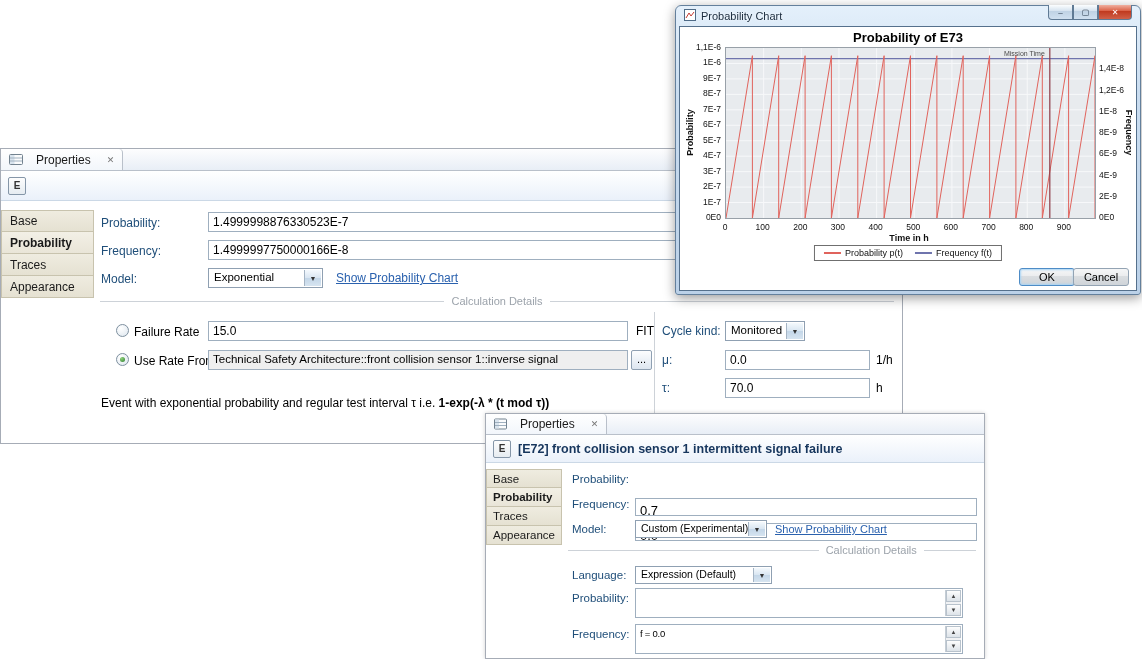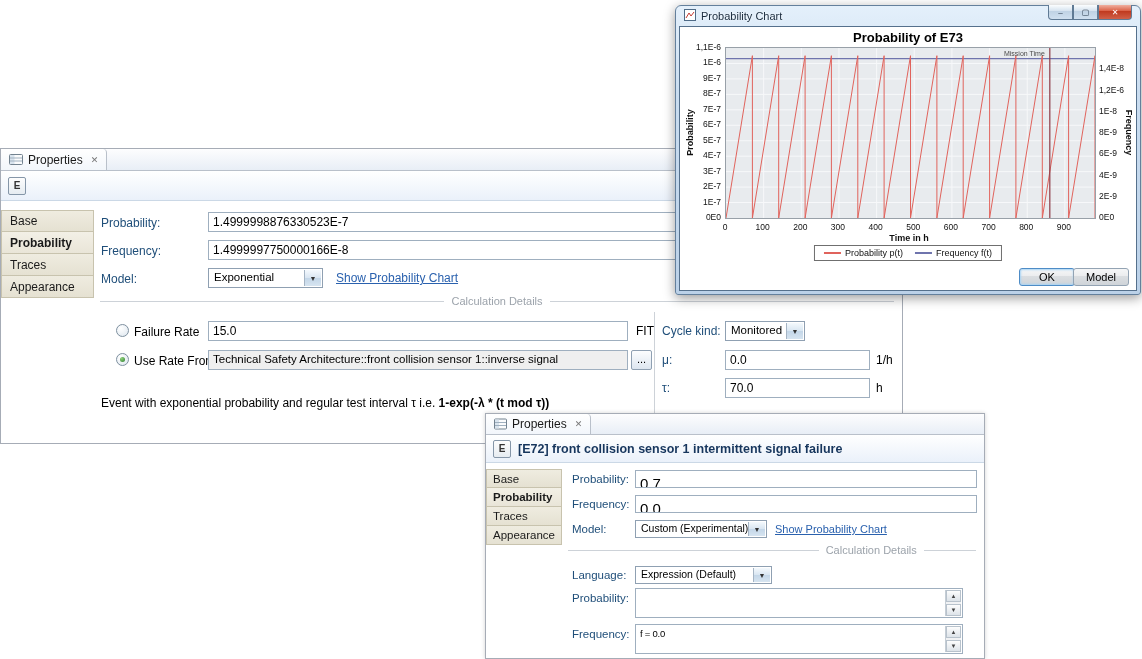--- a/index.html
+++ b/index.html
@@ -6,21 +6,21 @@
   body{
     width:1142px;height:659px;position:relative;overflow:hidden;
     background:#ffffff;font-family:"Liberation Sans", sans-serif;
   }
   
   .panel{position:absolute;background:#fff;border:1px solid #A6ACB6;box-sizing:border-box;}
   .p1{left:0;top:148px;width:903px;height:296px;z-index:1;}
   .p2{left:485px;top:413px;width:500px;height:246px;z-index:2;box-shadow:0 0 4px rgba(0,0,0,0.18);}
   .view-tabbar{height:21px;background:linear-gradient(#FDFDFE,#E8EEF6);border-bottom:1px solid #B9C0CA;display:flex;align-items:stretch;}
   .p2 .view-tabbar{height:20px;}
-  .view-tab{display:flex;align-items:center;gap:5px;padding:0 8px;background:linear-gradient(#FFFFFF,#F2F6FB);border-right:1px solid #B9C0CA;border-top-right-radius:4px;font-size:12px;color:#1a1a1a;cursor:pointer;}
+  .view-tab{display:flex;align-items:center;gap:13px;padding:0 8px;background:linear-gradient(#FFFFFF,#F2F6FB);border-right:1px solid #B9C0CA;border-top-right-radius:4px;font-size:12px;color:#1a1a1a;cursor:pointer;}
   .tab-close{font-size:9px;color:#777;margin-left:3px;}
   .prop-icon svg{display:block;}
   .form-header{height:30px;background:linear-gradient(#FFFFFF,#EAF1FA);border-bottom:1px solid #CBD8E6;display:flex;align-items:center;gap:7px;padding-left:7px;box-sizing:border-box;}
   .p2 .form-header{height:28px;}
   .e-icon{width:16px;height:16px;flex-shrink:0;border:1px solid #8596A8;border-radius:2px;background:linear-gradient(#FDFDFD,#E6ECF1);font-size:10px;font-weight:bold;color:#333;display:flex;align-items:center;justify-content:center;}
   .form-title{font-size:13px;font-weight:bold;color:#17365D;white-space:nowrap;}
   .p2 .form-title{font-size:12.5px;}
   .form-body{position:absolute;left:0;right:0;bottom:0;display:flex;}
   .p1 .form-body{top:51px;}
   .p2 .form-body{top:48px;}
@@ -30,21 +30,21 @@
   .side-item{box-sizing:border-box;border:1px solid #C8C3AE;border-top:none;background:linear-gradient(#EFECE0,#E5E1D2);display:flex;align-items:center;color:#1a1a1a;cursor:pointer;}
   .side-item:first-child{border-top:1px solid #C8C3AE;}
   .side-item.selected{font-weight:bold;background:linear-gradient(#F3F0E6,#E9E5D8);}
   .p1 .side-item{height:22px;padding-left:8px;font-size:12px;}
   .p2 .side-item{height:19px;padding-left:6px;font-size:11.5px;}
   .content{position:relative;flex:1;overflow:hidden;}
   .lbl{position:absolute;font-size:12px;color:#1F4E79;white-space:nowrap;}
   .p2 .lbl{font-size:11.5px;}
   .lbl.black{color:#000;}
   .fld{position:absolute;box-sizing:border-box;height:20px;background:#fff;border:1px solid #9FAFBF;font-size:12px;padding:2px 4px;white-space:nowrap;overflow:hidden;color:#000;}
-  .p2 .fld{height:18px;font-size:15px;padding:4px 4px;}
+  .p2 .fld{height:18px;font-size:13px;padding:4px 4px;margin-top:28px;}
   .fld.ro{background:#EFEFEF;}
   .combo{position:absolute;box-sizing:border-box;height:20px;border:1px solid #8FA0B2;background:#fff;font-size:11.5px;padding:2px 20px 2px 5px;white-space:nowrap;overflow:hidden;cursor:pointer;}
   .p2 .combo{height:18px;font-size:10.5px;padding-top:1px;}
   .combo .arr{position:absolute;top:1px;right:1px;bottom:1px;width:16px;border-left:1px solid #A5B4C4;background:linear-gradient(#F4F9FD,#D8E5F1 50%,#C3D6E8 50%,#D6E4F0);display:flex;align-items:center;justify-content:center;font-size:7px;color:#333;}
   .radio{position:absolute;width:13px;height:13px;border-radius:50%;border:1px solid #7E909F;background:radial-gradient(circle at 35% 30%, #fff, #DDE6EE);box-sizing:border-box;cursor:pointer;}
   .radio.checked::after{content:"";position:absolute;left:3px;top:3px;width:5px;height:5px;border-radius:50%;background:radial-gradient(circle at 35% 30%, #8FD27A, #2E7D32);}
   .sep{position:absolute;display:flex;align-items:center;font-size:11px;color:#9CA3AB;gap:7px;white-space:nowrap;}
   .sep i{height:1px;background:#CDD2D8;display:block;}
   .linktext{position:absolute;font-size:12px;color:#2A61AE;text-decoration:underline;cursor:pointer;white-space:nowrap;}
   .p2 .linktext{font-size:11px;}
@@ -283,21 +283,21 @@
       <span class="item">
         <span class="sw" id="sw-prob" style="background: rgb(224, 99, 92);"></span>
         <span>Probability p(t)</span>
       </span>
       <span class="item">
         <span class="sw" id="sw-freq" style="background: rgb(111, 116, 173);"></span>
         <span>Frequency f(t)</span>
       </span>
     </div>
     <div class="dlg-btn default" style="left:331px;top:241px;">OK</div>
-    <div class="dlg-btn" style="left:393px;top:241px;">Model</div>
+    <div class="dlg-btn" style="left:393px;top:241px;">Cancel</div>
   <div class="tick" style="left: 0px; top: 15px; width: 41px; text-align: right;">1,1E-6</div>
       <div class="tick" style="left: 0px; top: 30.4545px; width: 41px; text-align: right;">1E-6</div>
       <div class="tick" style="left: 0px; top: 45.9091px; width: 41px; text-align: right;">9E-7</div>
       <div class="tick" style="left: 0px; top: 61.3636px; width: 41px; text-align: right;">8E-7</div>
       <div class="tick" style="left: 0px; top: 76.8182px; width: 41px; text-align: right;">7E-7</div>
       <div class="tick" style="left: 0px; top: 92.2727px; width: 41px; text-align: right;">6E-7</div>
       <div class="tick" style="left: 0px; top: 107.727px; width: 41px; text-align: right;">5E-7</div>
       <div class="tick" style="left: 0px; top: 123.182px; width: 41px; text-align: right;">4E-7</div>
       <div class="tick" style="left: 0px; top: 138.636px; width: 41px; text-align: right;">3E-7</div>
       <div class="tick" style="left: 0px; top: 154.091px; width: 41px; text-align: right;">2E-7</div>

